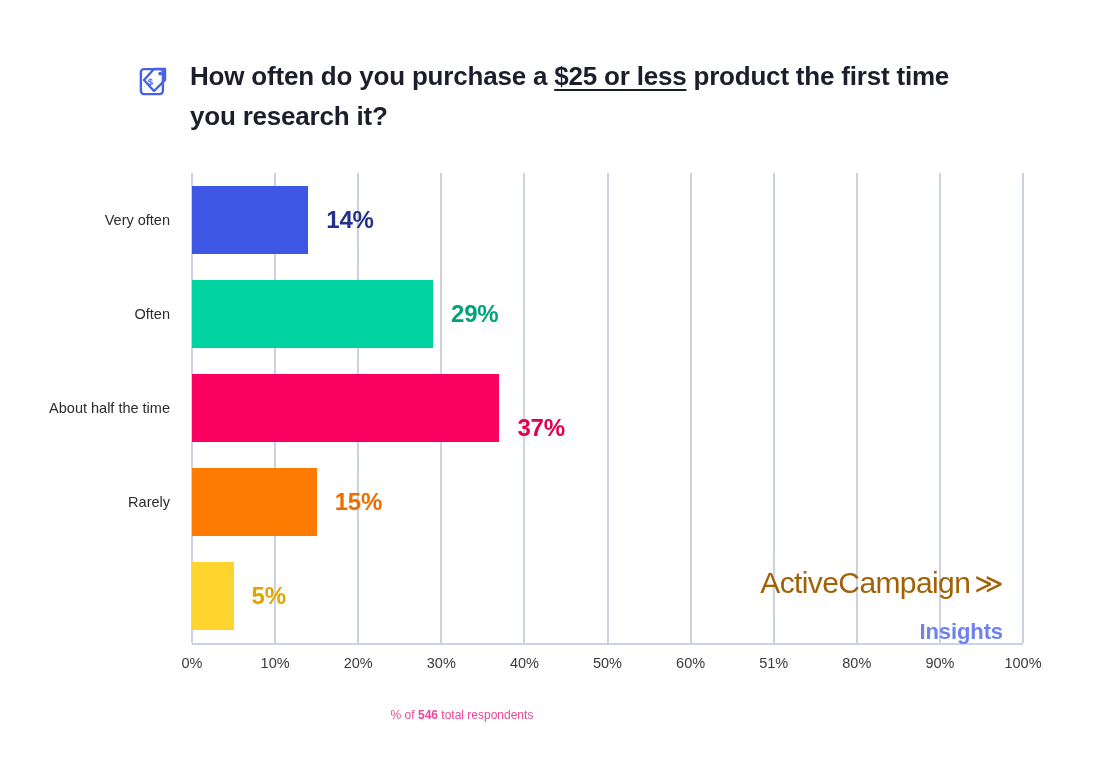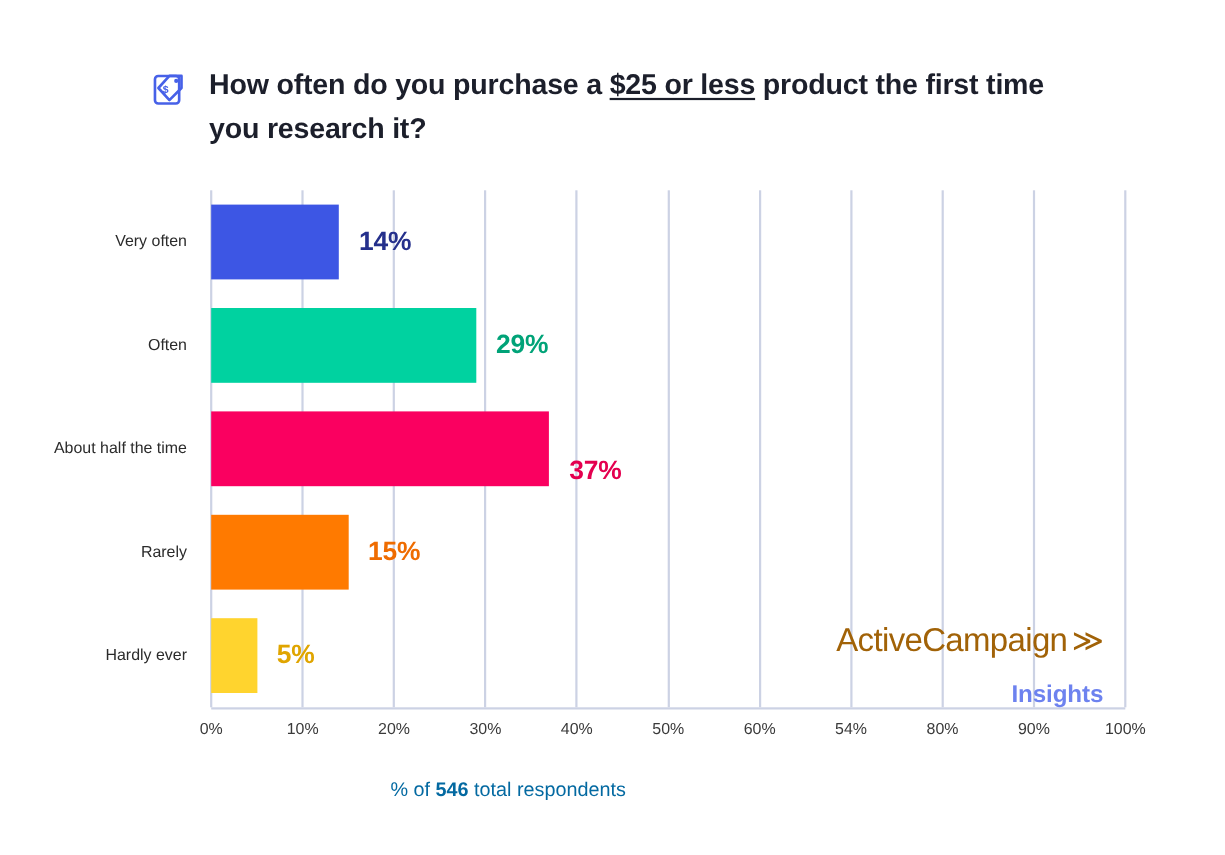--- a/index.html
+++ b/index.html
@@ -177,22 +177,22 @@
     letter-spacing: -0.1px;
   }
 
   
   .footer {
     position: absolute;
     left: 0;
     top: 708px;
     width: 924px;
     text-align: center;
-    font-size: 18px;
-    color: #0369a1;
+    font-size: 12px;
+    color: #ec4899;
   }
   .footer b { font-weight: 700; }
 </style>
 </head>
 <body>
 
 <div id="page">
 
   <div class="title-row">
     <span class="tag-icon">
@@ -206,21 +206,20 @@
       </svg>
     </span>
     <h1 class="title-text"><span>How often do you purchase a </span><span class="uline">$25 or less</span><span> product the first time you research it?</span></h1>
   </div>
 
   <div class="cat-labels">
     <div class="cat-label" style="top:0px">Very often</div>
     <div class="cat-label" style="top:94px">Often</div>
     <div class="cat-label" style="top:188px">About half the time</div>
     <div class="cat-label" style="top:282px">Rarely</div>
-    <div class="cat-label" style="top:376px">Hardly ever</div>
   </div>
 
   <div class="plot">
     <div class="gridlines">
       <div class="gridline" style="left: 0%; background: rgb(204, 210, 228);"></div>
       <div class="gridline" style="left: 10%; background: rgb(204, 210, 228);"></div>
       <div class="gridline" style="left: 20%; background: rgb(204, 210, 228);"></div>
       <div class="gridline" style="left: 30%; background: rgb(204, 210, 228);"></div>
       <div class="gridline" style="left: 40%; background: rgb(204, 210, 228);"></div>
       <div class="gridline" style="left: 50%; background: rgb(204, 210, 228);"></div>
@@ -257,21 +256,21 @@
   </div>
 
   <div class="x-ticks">
     <div class="x-tick" style="left:0%">0%</div>
     <div class="x-tick" style="left:10%">10%</div>
     <div class="x-tick" style="left:20%">20%</div>
     <div class="x-tick" style="left:30%">30%</div>
     <div class="x-tick" style="left:40%">40%</div>
     <div class="x-tick" style="left:50%">50%</div>
     <div class="x-tick" style="left:60%">60%</div>
-    <div class="x-tick" style="left:70%">54%</div>
+    <div class="x-tick" style="left:70%">51%</div>
     <div class="x-tick" style="left:80%">80%</div>
     <div class="x-tick" style="left:90%">90%</div>
     <div class="x-tick" style="left:100%">100%</div>
   </div>
 
   <div class="logo">
     <div class="logo-main"><span>ActiveCampaign</span><span class="logo-chev">≫</span></div>
     <div class="logo-sub">Insights</div>
   </div>
 

